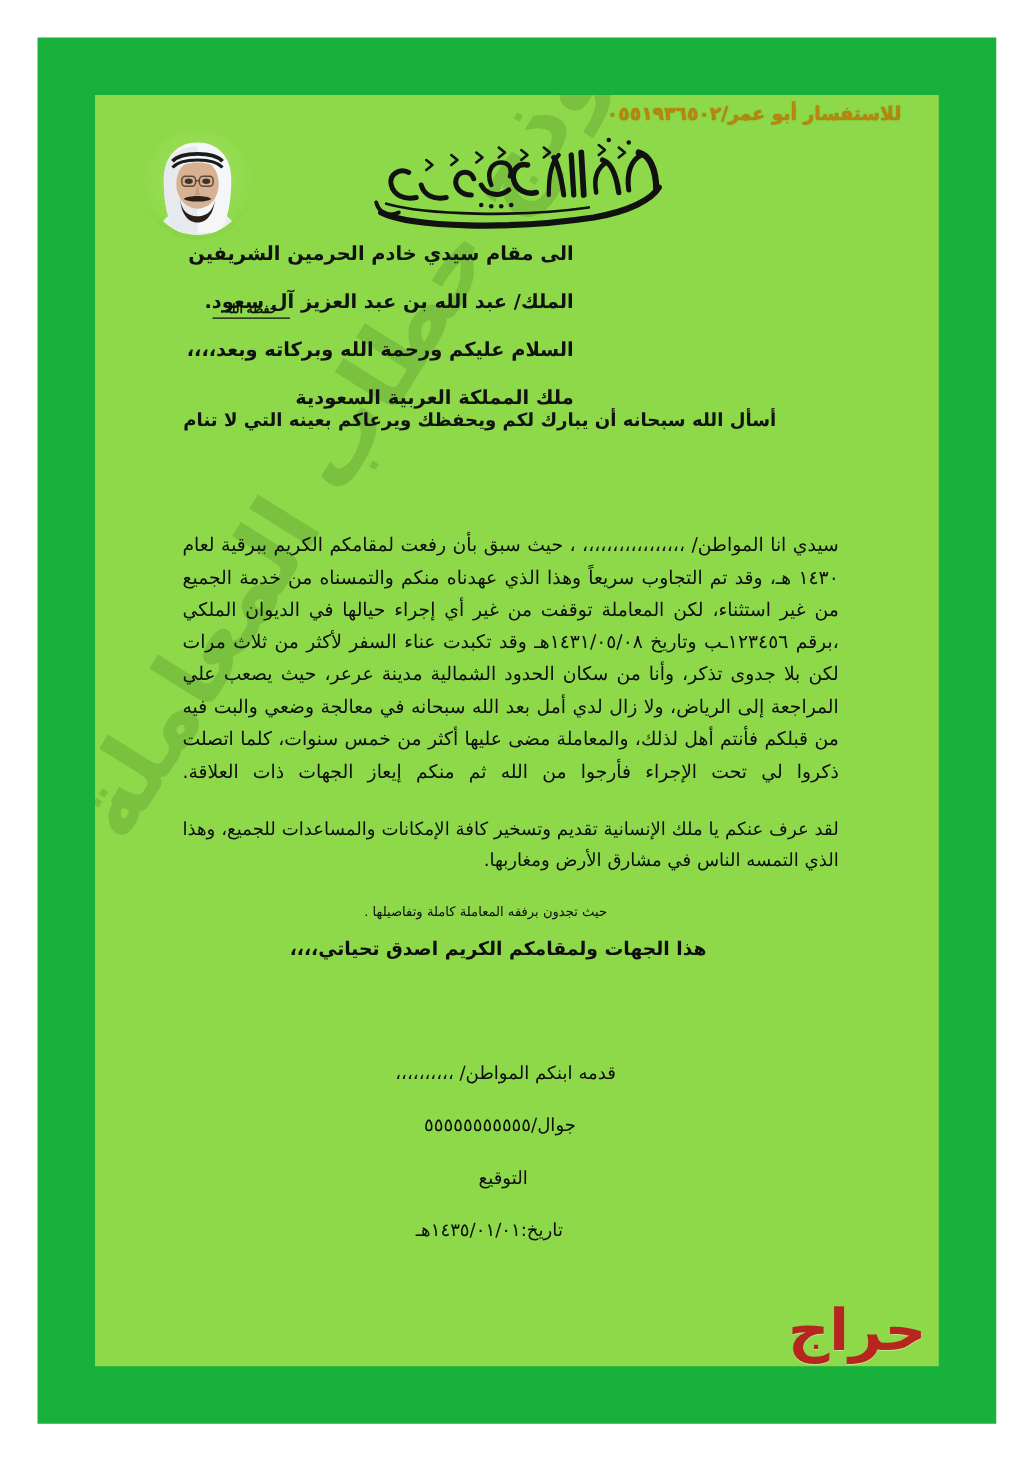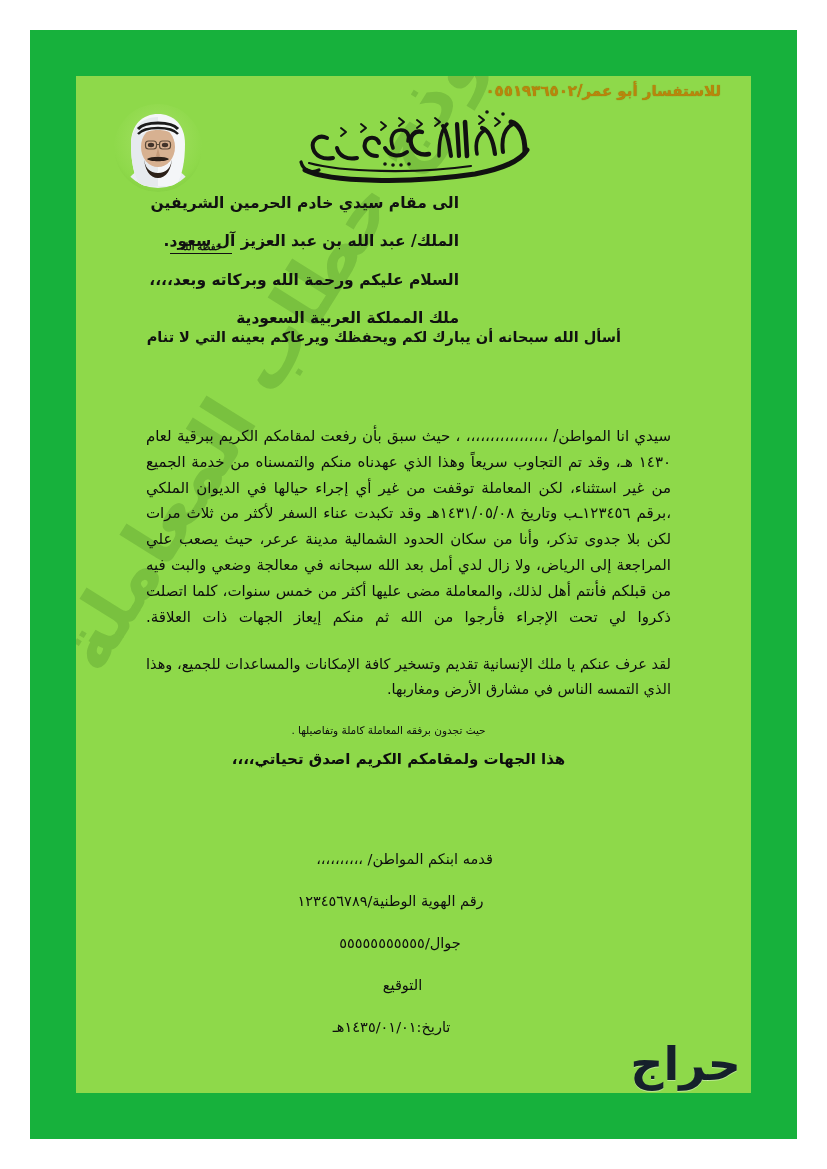--- a/index.html
+++ b/index.html
@@ -70,21 +70,21 @@
   }
 
   
   #brand-watermark {
     position: absolute;
     right: 10px;
     bottom: 2px;
     font-family: "DejaVu Sans", sans-serif;
     font-size: 46px;
     font-weight: bold;
-    color: #0f172a;
+    color: #b91c1c;
     opacity: 0.95;
     letter-spacing: 1px;
     z-index: 3;
     text-shadow: 0 1px 0 #ffffff66;
   }
 
   
   #content {
     position: relative;
     z-index: 4;
@@ -372,21 +372,20 @@
 
         <div class="body-block">
           <p class="para">سيدي انا المواطن/ ،،،،،،،،،،،،،،،،، ، حيث سبق بأن رفعت لمقامكم الكريم ببرقية لعام ١٤٣٠ هـ، وقد تم التجاوب سريعاً وهذا الذي عهدناه منكم والتمسناه من خدمة الجميع من غير استثناء، لكن المعاملة توقفت من غير أي إجراء حيالها في الديوان الملكي ،برقم ١٢٣٤٥٦ـب وتاريخ ١٤٣١/٠٥/٠٨هـ وقد تكبدت عناء السفر لأكثر من ثلاث مرات لكن بلا جدوى تذكر، وأنا من سكان الحدود الشمالية مدينة عرعر، حيث يصعب علي المراجعة إلى الرياض، ولا زال لدي أمل بعد الله سبحانه في معالجة وضعي والبت فيه من قبلكم فأنتم أهل لذلك، والمعاملة مضى عليها أكثر من خمس سنوات، كلما اتصلت ذكروا لي تحت الإجراء فأرجوا من الله ثم منكم إيعاز الجهات ذات العلاقة.</p>
           <p class="para p2 last-right">لقد عرف عنكم يا ملك الإنسانية تقديم وتسخير كافة الإمكانات والمساعدات للجميع، وهذا الذي التمسه الناس في مشارق الأرض ومغاربها.</p>
           <p class="note-small">حيث تجدون برفقه المعاملة كاملة وتفاصيلها .</p>
           <div class="closing">هذا الجهات ولمقامكم الكريم اصدق تحياتي،،،،</div>
         </div>
 
         <div class="sig-block">
           <div class="sig-line l1">قدمه ابنكم المواطن/ ،،،،،،،،،،</div>
-          <div class="sig-line l2">رقم الهوية الوطنية/١٢٣٤٥٦٧٨٩</div>
           <div class="sig-line l3">جوال/٥٥٥٥٥٥٥٥٥٥٥</div>
           <div class="sig-line l4">التوقيع</div>
           <div class="sig-line l5">تاريخ:١٤٣٥/٠١/٠١هـ</div>
         </div>
 
       </div>
     </div>
   </div>
 </div>
 

